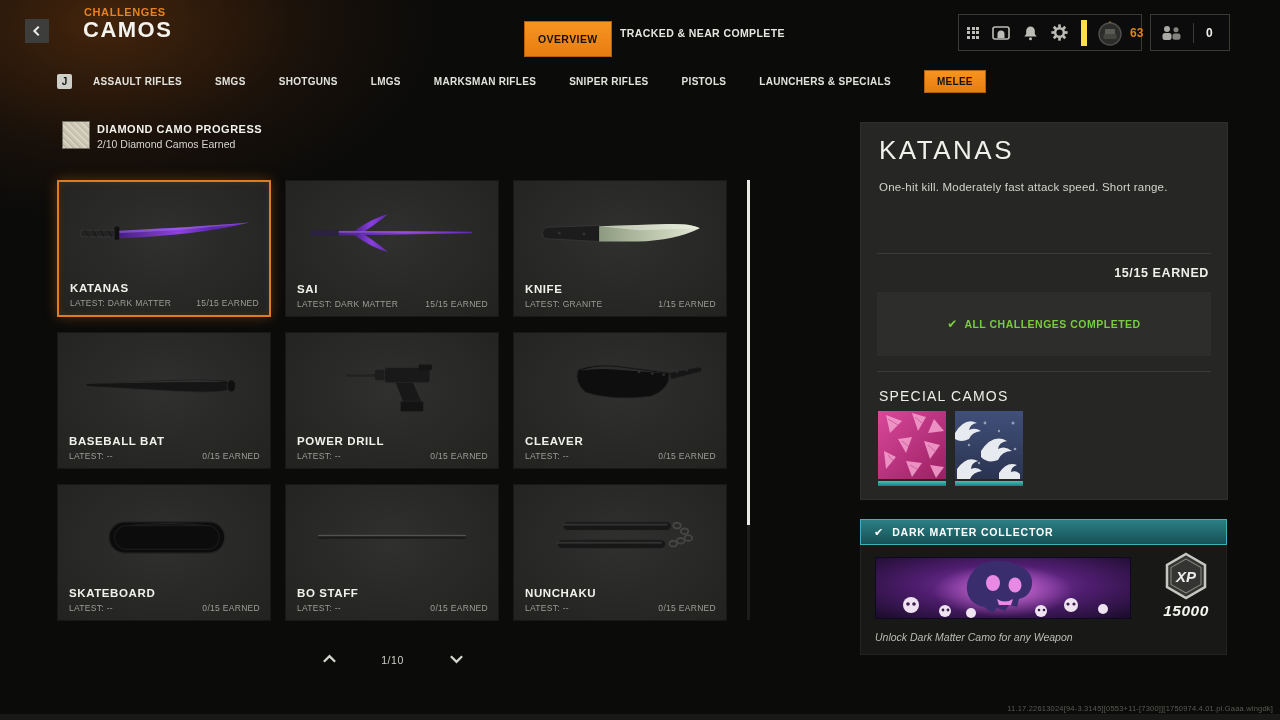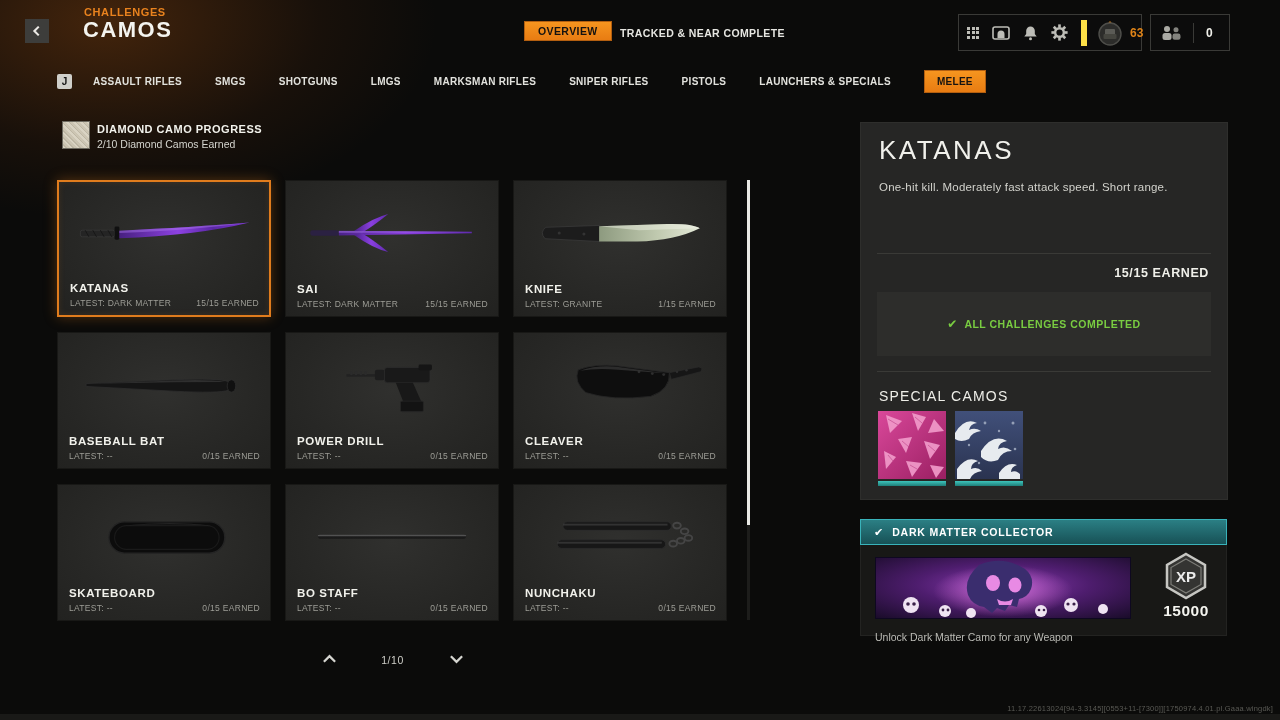--- a/index.html
+++ b/index.html
@@ -16,21 +16,21 @@
     pointer-events:none;
   }
   .bottom-strip { position:absolute; left:0; bottom:0; width:1280px; height:6px; background:#191917; }
 
   
   .back-btn { position:absolute; left:25px; top:19px; width:24px; height:24px; background:#3d3d3b; display:flex; align-items:center; justify-content:center; cursor:pointer; }
   .eyebrow { position:absolute; left:84px; top:6px; font-size:11px; font-weight:bold; letter-spacing:.6px; color:#e8821e; }
   .page-title { position:absolute; left:83px; top:17px; font-size:22px; font-weight:bold; letter-spacing:1.5px; color:#f4f4ef; }
 
   .view-tab-active {
-    position:absolute; left:524px; top:21px; height:20px; padding:0 13px;
+    position:absolute; left:524px; top:21px; height:36px; padding:0 13px;
     background:linear-gradient(#f6951f,#e87c12); border:1px solid #b35f10;
     display:flex; align-items:center; font-size:10.5px; font-weight:bold; letter-spacing:.4px; color:#151210; cursor:pointer;
   }
   .view-tab { position:absolute; left:620px; top:27px; font-size:10.5px; font-weight:bold; letter-spacing:.4px; color:#e6e6e1; cursor:pointer; }
 
   .hud-box { position:absolute; top:14px; height:37px; border:1px solid #3a3a37; background:rgba(14,14,13,.6); display:flex; align-items:center; }
   .hud-icons { left:958px; width:184px; padding:0 8px; gap:13px; }
   .hud-friends { left:1150px; width:80px; padding:0 10px; gap:10px; }
   .hud-ic { width:18px; height:18px; display:flex; align-items:center; justify-content:center; cursor:pointer; }
   .grid-ic { display:grid; grid-template-columns:repeat(3,3px); grid-template-rows:repeat(3,3px); gap:1.5px; }
@@ -82,21 +82,21 @@
   .swatch-row { position:absolute; left:17px; top:288px; display:flex; gap:9px; }
   .swatch { width:68px; cursor:pointer; }
   .swatch svg { width:68px; height:68px; display:block; }
   .swatch-bar { margin-top:2px; height:5px; background:linear-gradient(#3ec4bc,#1e7d78); }
 
   
   .collector { position:absolute; left:860px; top:519px; width:367px; cursor:pointer; }
   .collector-head { height:26px; background:linear-gradient(#2b7f84,#175156); border:1px solid #39b3ba; display:flex; align-items:center; gap:9px; padding-left:13px; }
   .collector-check { color:#fff; font-size:11px; }
   .collector-title { font-size:10.5px; font-weight:bold; letter-spacing:.8px; color:#fff; }
-  .collector-body { position:relative; height:91px; background:#181816; border:1px solid #232321; border-top:none; }
+  .collector-body { position:relative; height:110px; background:#181816; border:1px solid #232321; border-top:none;font-style:italic; }
   .collector-art { position:absolute; left:14px; top:12px; width:256px; height:62px; }
   .collector-art svg { width:100%; height:100%; display:block; }
   .xp-badge { position:absolute; right:16px; top:7px; width:48px; height:48px; }
   .xp-value { position:absolute; right:8px; top:57px; width:64px; text-align:center; font-size:15.5px; font-weight:bold; letter-spacing:.5px; color:#f4f4ef; }
   .collector-unlock { position:absolute; left:14px; top:86px; font-size:10.5px; color:#bcbcb6; }
 
   .version { position:absolute; right:7px; top:704px; font-size:7.5px; color:#56565180; color:#5a5a55; letter-spacing:.2px; }
 </style>
 </head>
 <body>

